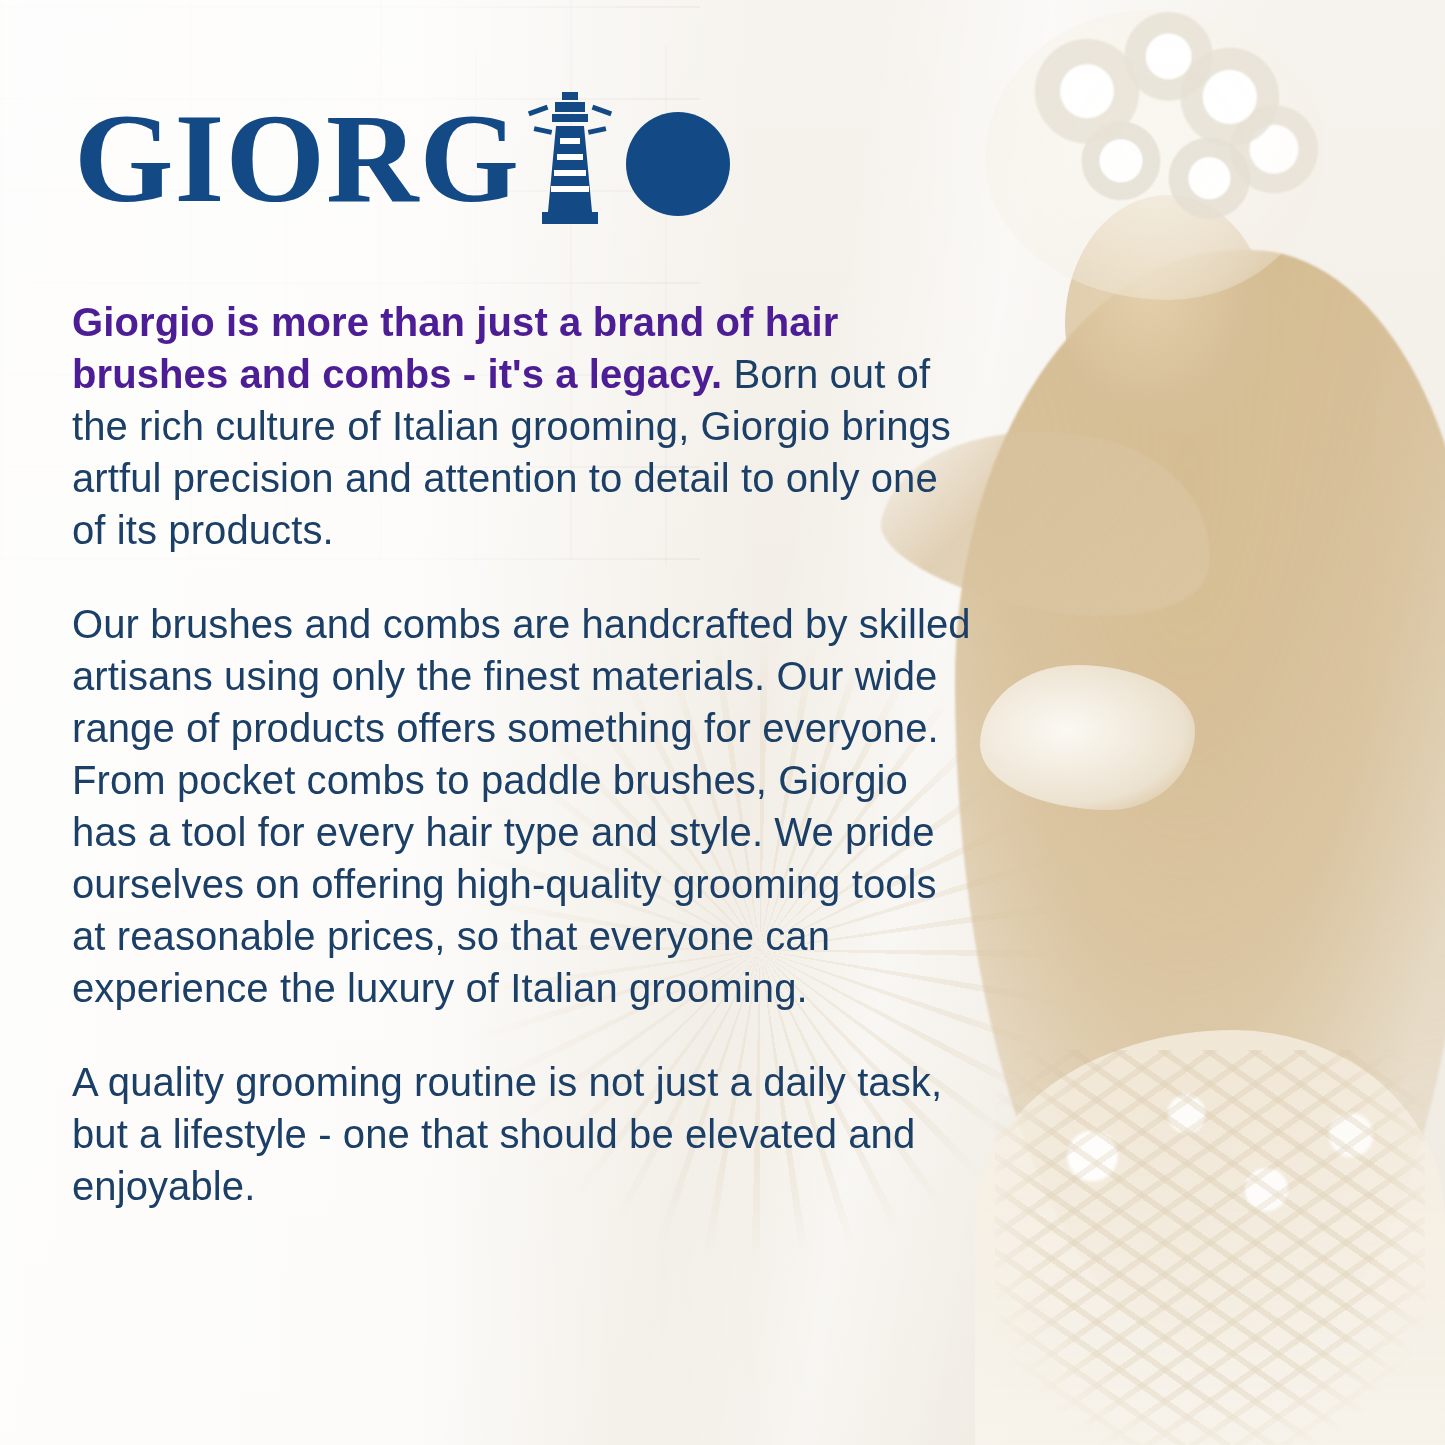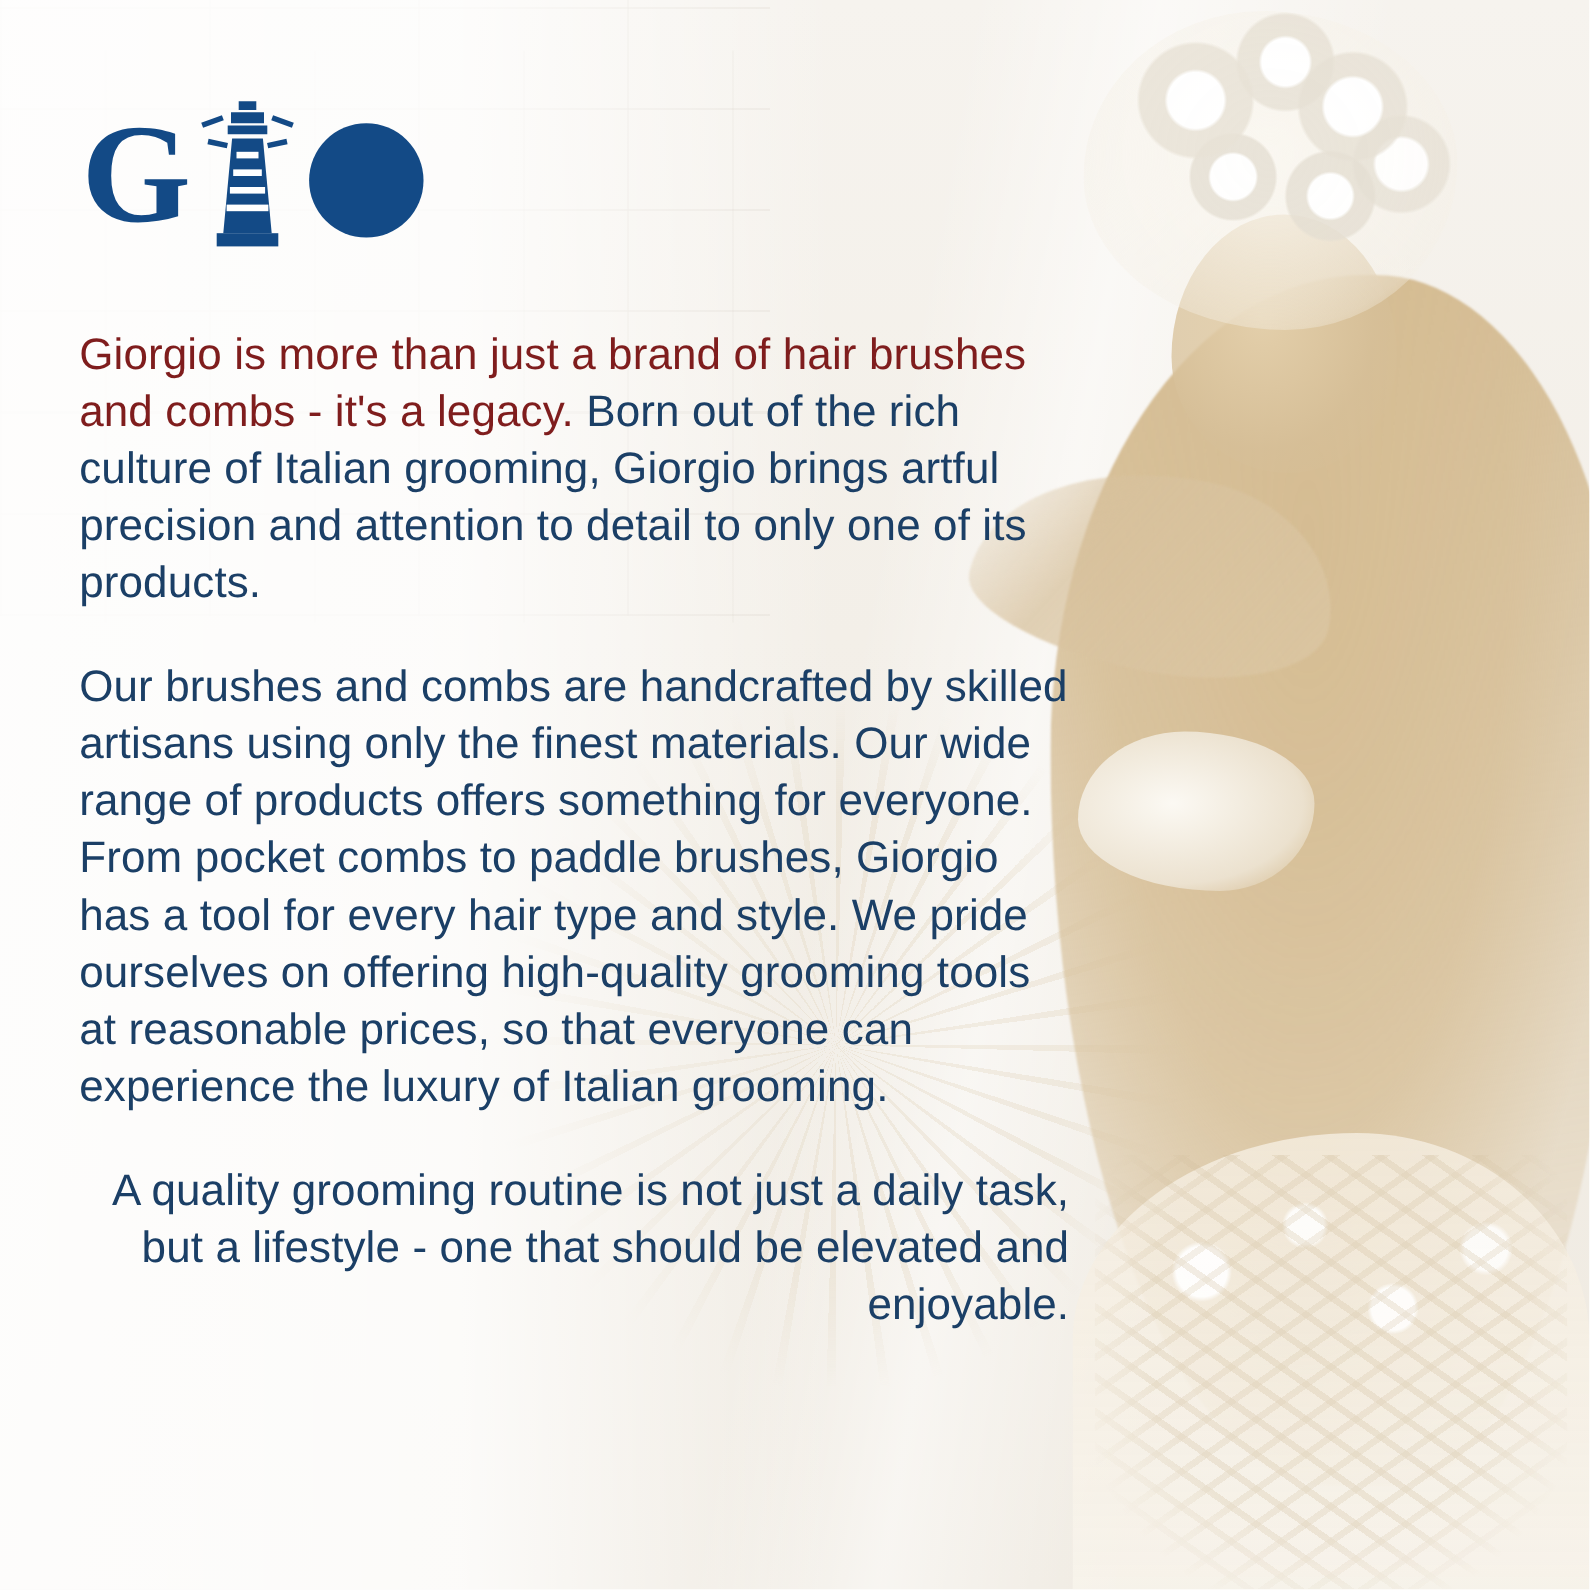--- a/index.html
+++ b/index.html
@@ -181,24 +181,24 @@
     left: 72px; top: 296px;
     width: 900px;
     color: #1b3f66;
     font-size: 40px;
     line-height: 1.30;
     letter-spacing: .1px;
   }
   .copy p {
     margin: 0 0 42px 0;
   }
-  .copy p:last-child { margin-bottom: 0; text-align: right; }
+  .copy p:last-child { margin-bottom: 0; }
   .lead-bold {
-    font-weight: 400;
-    color: #7f1d1d;
+    font-weight: 700;
+    color: #4c1d95;
   }
 </style>
 </head>
 <body>
 
 <div class="page">
 
   <div class="bg-photo">
     <div class="bricks"></div>
     <div class="bricks2"></div>
@@ -210,20 +210,21 @@
       <div class="fig-arm"></div>
       <div class="fig-hand"></div>
       <div class="fig-skirt"></div>
       <div class="lace"></div>
     </div>
     <div class="vignette-left"></div>
   </div>
 
   <div class="logo">
     <span class="logo-word">G</span>
+    <span class="logo-word small">IORG</span>
     <span class="lighthouse">
       <svg width="96" height="140" viewBox="0 0 96 140" aria-hidden="true">
         <g fill="#134a86">
 
           <rect x="6" y="22" width="20" height="5" transform="rotate(-20 16 24)"></rect>
           <rect x="70" y="22" width="20" height="5" transform="rotate(20 80 24)"></rect>
           <rect x="12" y="42" width="18" height="5" transform="rotate(12 21 44)"></rect>
           <rect x="66" y="42" width="18" height="5" transform="rotate(-12 75 44)"></rect>
 
           <path d="M40 6 h16 v8 h-16z"></path>

